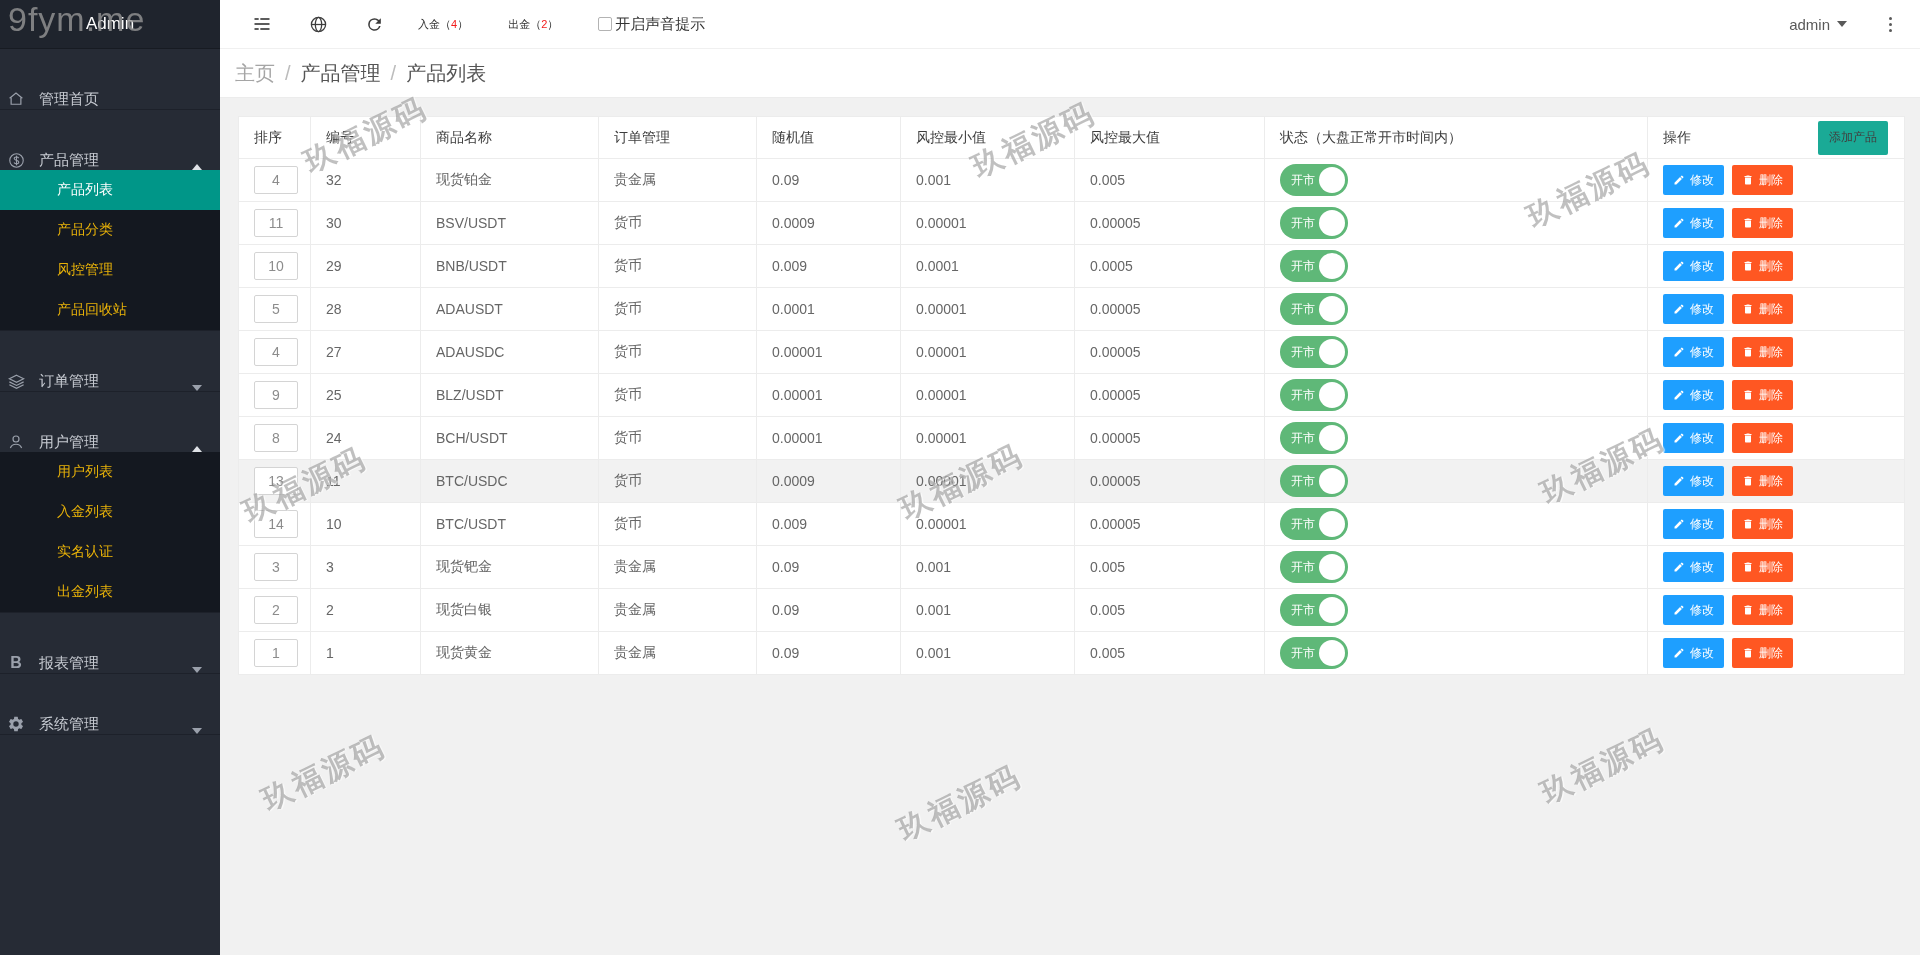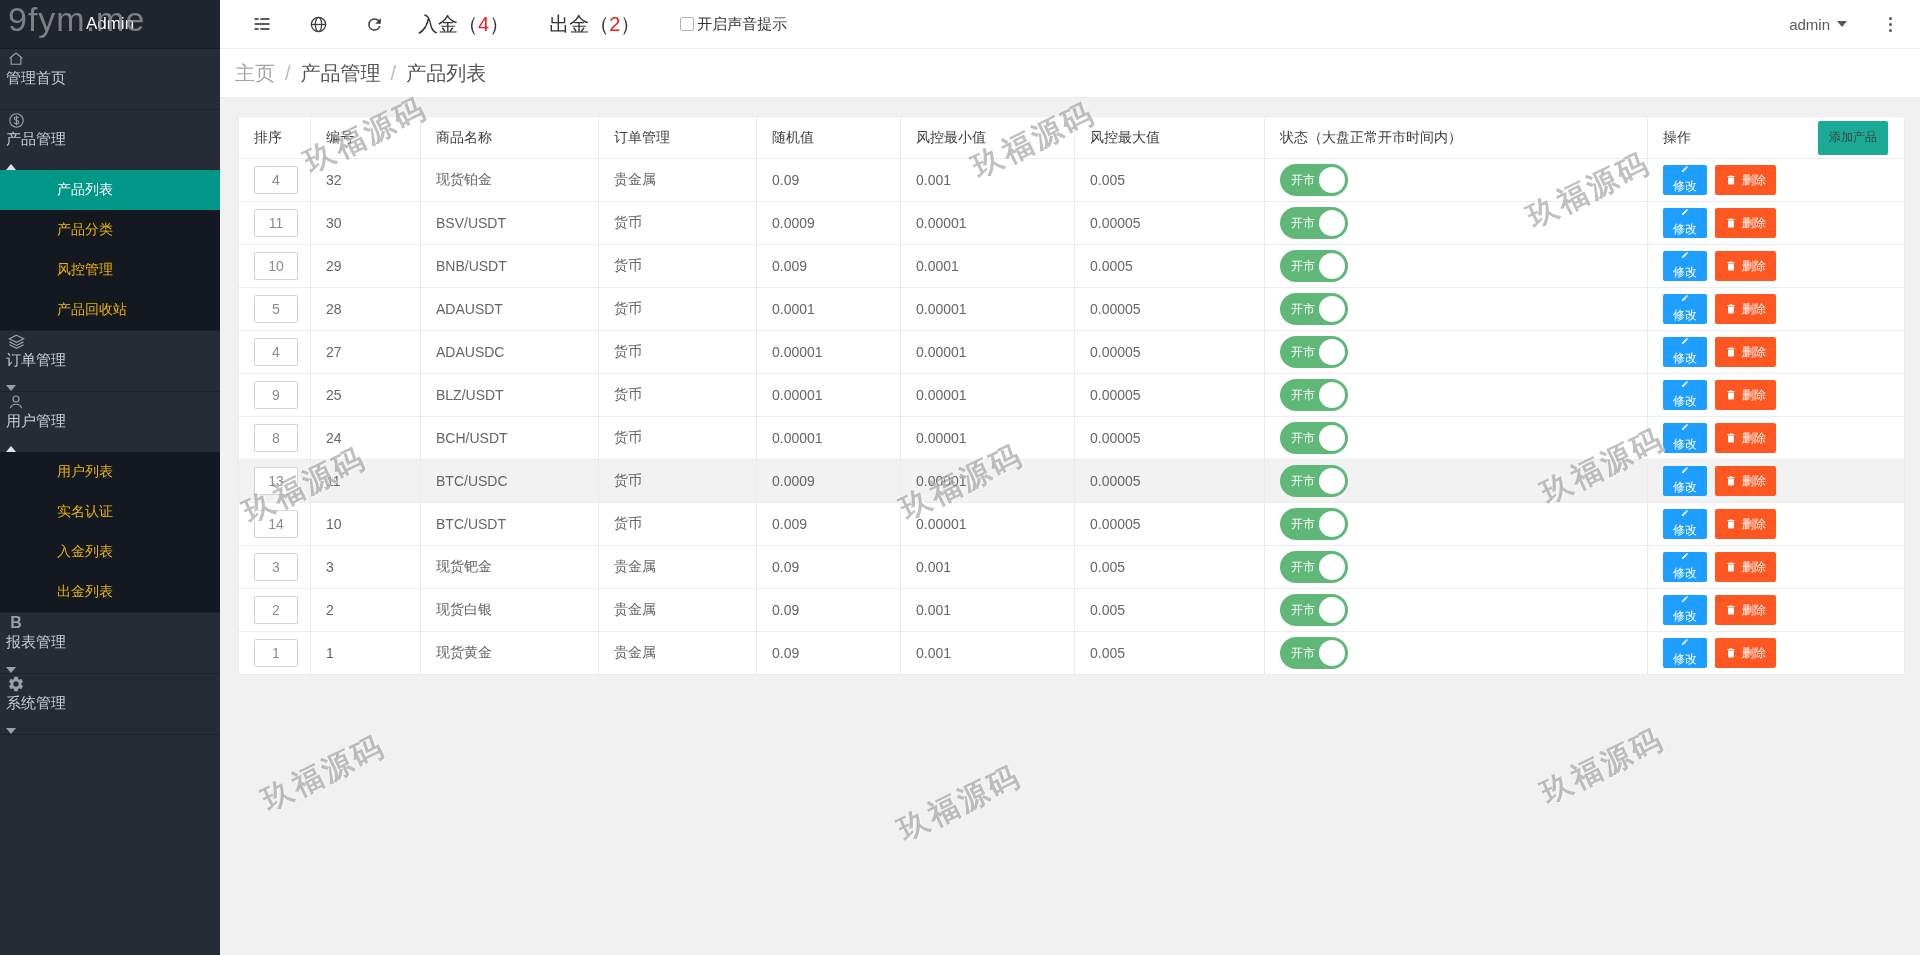--- a/index.html
+++ b/index.html
@@ -8,35 +8,35 @@
     font-family:"Liberation Sans","DejaVu Sans",sans-serif;
     background:#f1f1f1; position:relative; overflow:hidden;
     --sidebar-active:#009688; --add:#1aaa96; --toggle-on:#5FB878;
     --edit:#1E9FFF; --del:#FF5722; --count-red:#f21c1c;
   }
 
   
   .sidebar{position:absolute;left:0;top:0;width:220px;height:955px;background:#262b35;z-index:5;}
   .sidebar-header{height:49px;background:#1f242d;color:#fff;font-size:17px;display:flex;align-items:center;justify-content:center;border-bottom:1px solid #171b22;}
   .nav-section{border-bottom:1px solid #1d212a;}
-  .nav-parent{height:60px;display:flex;align-items:flex-start;padding:0 18px 0 6px;color:#c7cbd2;font-size:15px;cursor:pointer;flex-direction:column;}
+  .nav-parent{height:60px;display:flex;align-items:flex-end;padding:0 18px 0 6px;color:#c7cbd2;font-size:15px;cursor:pointer;}
   .nav-icon{width:20px;height:20px;margin-right:13px;display:flex;align-items:center;justify-content:center;color:#9aa0ab;flex:none;}
   .nav-label{flex:1;}
   .caret{width:0;height:0;border-left:5px solid transparent;border-right:5px solid transparent;}
   .caret.up{border-bottom:6px solid #dfe2e7;}
   .caret.down{border-top:6px solid #9aa0ab;}
   .submenu{background:#141820;}
   .sub-item{height:40px;display:flex;align-items:center;padding-left:57px;color:#eab308;font-size:14px;cursor:pointer;}
   .sub-item.active{background:var(--sidebar-active);color:#fff;}
 
   
   .main{position:absolute;left:220px;top:0;right:0;bottom:0;}
   .topbar{height:49px;background:#fff;display:flex;align-items:center;padding:0 24px 0 30px;border-bottom:1px solid #f0f0f0;}
   .tb-icon{width:24px;height:24px;display:flex;align-items:center;justify-content:center;margin-right:32px;cursor:pointer;color:#3c3c3c;}
-  .tb-text{font-size:20px;color:#333;margin-right:40px;cursor:pointer;white-space:nowrap;}
+  .tb-text{font-size:11px;color:#333;margin-right:40px;cursor:pointer;white-space:nowrap;}
   .tb-count{color:var(--count-red);}
   .tb-check{display:flex;align-items:center;font-size:15px;color:#333;cursor:pointer;}
   .cbx{width:14px;height:14px;border:1px solid #b3b3b3;border-radius:2px;background:#fff;margin-right:3px;flex:none;}
   .tb-right{margin-left:auto;display:flex;align-items:center;gap:38px;}
   .tb-user{font-size:15px;color:#595959;display:flex;align-items:center;gap:7px;cursor:pointer;}
   .dots{display:flex;flex-direction:column;gap:3px;cursor:pointer;padding:4px;}
   .dots i{width:3px;height:3px;border-radius:50%;background:#595959;}
 
   .breadcrumb{height:49px;background:#fff;display:flex;align-items:center;padding-left:15px;font-size:20px;color:#555;border-bottom:1px solid #ececec;}
   .bc-sep{color:#bcbcbc;margin:0 10px;}
@@ -49,21 +49,21 @@
   th,td{border:1px solid #ececec;text-align:left;padding-left:15px;font-weight:normal;white-space:nowrap;overflow:hidden;}
   th{height:42px;font-size:14px;color:#3d3d3d;position:relative;}
   td{height:43px;font-size:14px;color:#666;}
   tr.hl td{background:#f2f2f2;}
   .sort-input{width:44px;height:28px;border:1px solid #d4d4d4;border-radius:2px;text-align:center;color:#8c8c8c;font-size:14px;background:#fff;outline:none;font-family:inherit;}
   .switch{display:inline-flex;align-items:center;position:relative;width:68px;height:32px;border-radius:16px;background:var(--toggle-on);cursor:pointer;vertical-align:middle;}
   .sw-label{color:#fff;font-size:12px;margin-left:11px;}
   .sw-knob{position:absolute;right:3px;top:3px;width:26px;height:26px;border-radius:50%;background:#fff;}
   .ops{display:flex;gap:8px;align-items:center;}
   .btn{display:inline-flex;align-items:center;gap:5px;height:30px;padding:0 10px;border:none;border-radius:2px;color:#fff;font-size:12px;cursor:pointer;font-family:inherit;}
-  .btn-edit{background:var(--edit);flex-direction:column;}
+  .btn-edit{background:var(--edit);}
   .btn-del{background:var(--del);}
   .add-btn{position:absolute;right:16px;top:50%;transform:translateY(-50%);height:34px;padding:0 11px;background:var(--add);color:#404040;border:none;border-radius:2px;font-size:12px;cursor:pointer;font-family:inherit;}
 
   
   .wm-layer{position:absolute;inset:0;pointer-events:none;z-index:40;}
   .wm-tile{position:absolute;font-size:30px;font-weight:bold;letter-spacing:3px;color:rgba(124,124,124,0.48);transform:rotate(-26deg);text-shadow:1px 1px 1px rgba(255,255,255,0.65);white-space:nowrap;}
   .wm-brand{position:absolute;left:8px;top:0;font-size:34px;color:rgba(150,150,150,0.8);letter-spacing:1px;pointer-events:none;z-index:41;}
 </style>
 </head>
 <body style="--sidebar-active: #009688; --add: #1aaa96; --toggle-on: #5FB878; --edit: #1E9FFF; --del: #FF5722; --count-red: #f21c1c;">
@@ -133,24 +133,24 @@
             </svg>
           </span>
           <span class="nav-label">用户管理</span>
           <span class="caret up"></span>
         </div>
         <div class="submenu">
           <div class="sub-item">
             <span>用户列表</span>
           </div>
           <div class="sub-item">
+            <span>入金列表</span>
+          </div>
+          <div class="sub-item">
             <span>实名认证</span>
-          </div>
-          <div class="sub-item">
-            <span>入金列表</span>
           </div>
           <div class="sub-item">
             <span>出金列表</span>
           </div>
         </div>
       </div>
       <div class="nav-section">
         <div class="nav-parent">
           <span class="nav-icon">
             <span style="font-weight:bold;font-size:16px;line-height:1">B</span>

